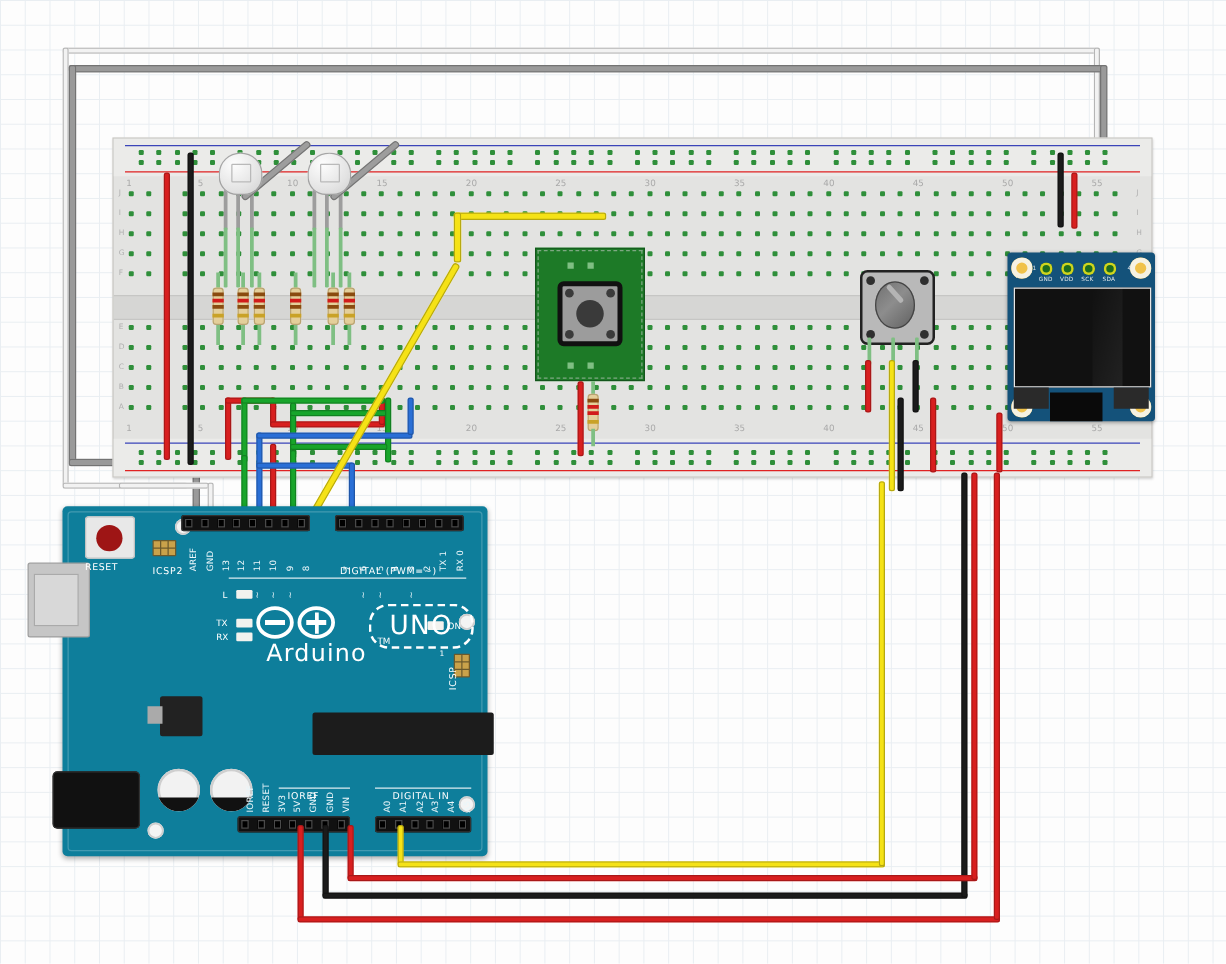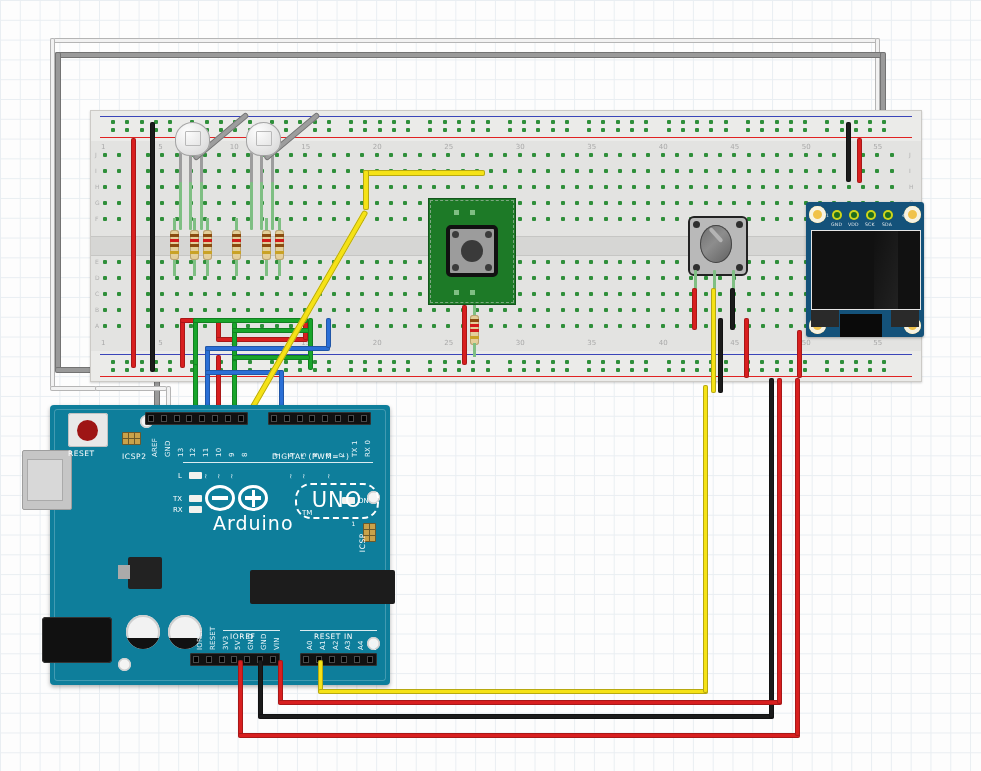--- a/index.html
+++ b/index.html
@@ -1303,21 +1303,21 @@
         <div class="pinlbl" style="left: 294.4px; top: 245px;">A3</div>
         <div class="pinlbl" style="left: 307.2px; top: 245px;">A4</div>
         <div class="pinlbl" style="left: 320px; top: 245px;">A5</div>
       </div>
 
     <div class="grpline" style="left:133px;top:57px;width:190px;"></div>
     <div class="grp" style="left:222px;top:47px;">DIGITAL (PWM=~)</div>
     <div class="grpline" style="left:173px;top:225px;width:57px;"></div>
     <div class="grp" style="left:180px;top:227px;">IOREF</div>
     <div class="grpline" style="left:250px;top:225px;width:77px;"></div>
-    <div class="grp" style="left:264px;top:227px;">RESET IN</div>
+    <div class="grp" style="left:264px;top:227px;">DIGITAL IN</div>
   </div>
 
   <div class="w wv w-yel lyr" style="left:318px;top:660px;height:33px;"></div>
   <div class="w wh w-yel lyr" style="left:318px;top:689px;width:390px;"></div>
   <div class="w wv w-yel lyr" style="left:703px;top:385px;height:308px;"></div>
 
   <div class="w wv w-red lyr" style="left:238px;top:660px;height:77px;"></div>
   <div class="w wh w-red lyr" style="left:238px;top:733px;width:562px;"></div>
   <div class="w wv w-red lyr" style="left:795px;top:378px;height:358px;"></div>
 

